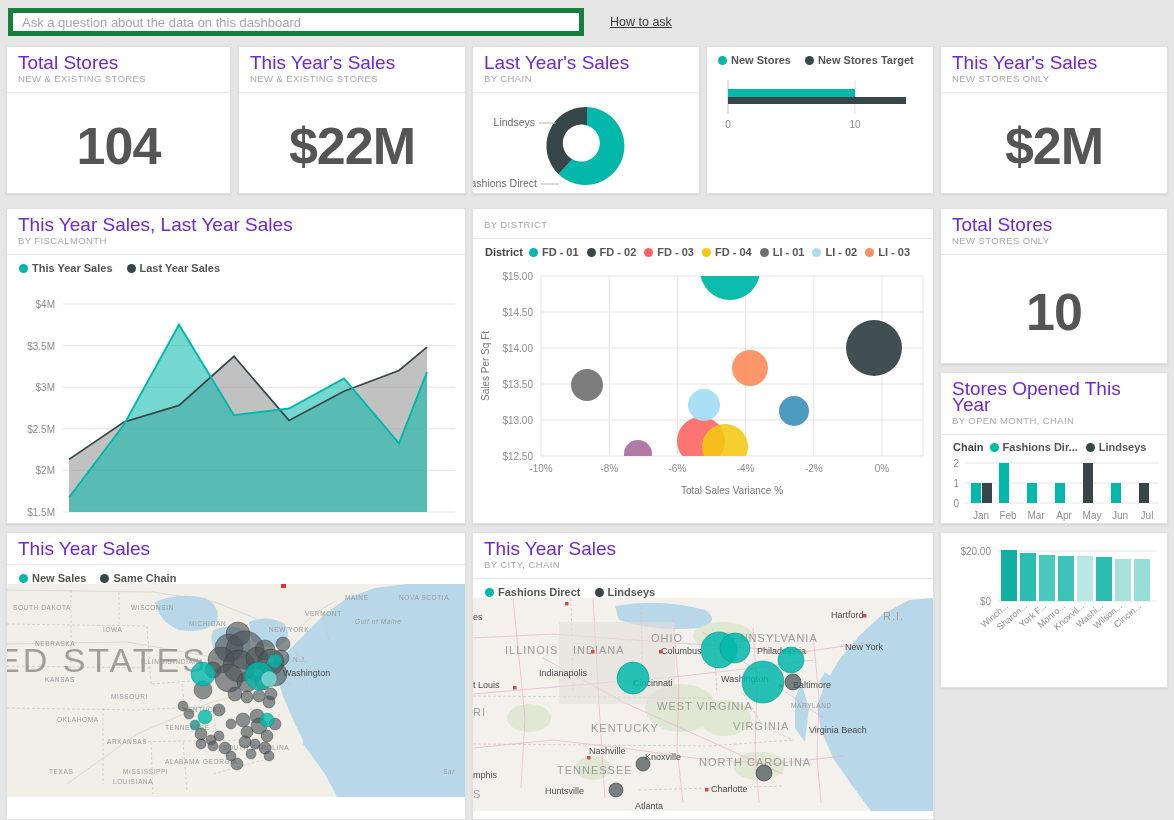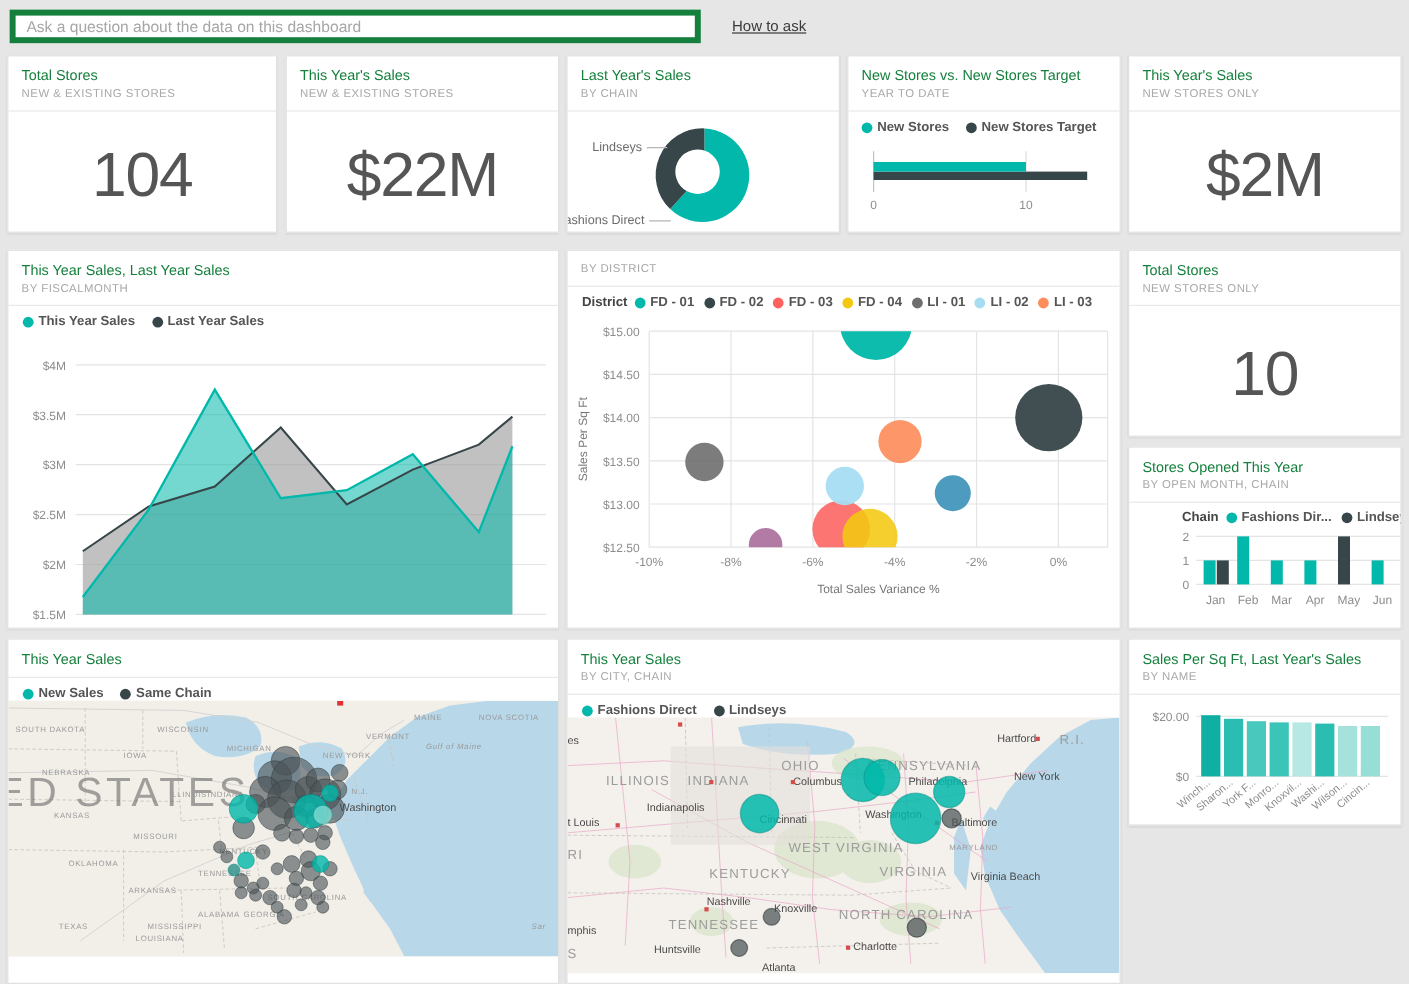--- a/index.html
+++ b/index.html
@@ -33,32 +33,32 @@
 
   
   .tile {
     position: absolute;
     background: #fff;
     border: 1px solid #e0e0e0;
     box-shadow: 0 1px 2px rgba(0,0,0,0.09);
     overflow: hidden;
   }
   .tile-head { padding: 8px 11px 7px 11px; border-bottom: 1px solid #e8e8e8; }
-  .tile-title { font-size: 12px; color: #15803d; line-height: 16px; }
+  .tile-title { font-size: 19px; color: #6d28d9; line-height: 16px; }
   .tile-sub {
     font-size: 9.5px; color: #a8a8a8; letter-spacing: 0.4px;
     text-transform: uppercase; line-height: 13px; margin-top: 1px;
   }
   .tile-body { position: relative; width: 100%; }
 
   
   .bignum {
     display: flex; align-items: center; justify-content: center;
     width: 100%; height: 100%;
-    font-size: 52px; color: #555; font-weight: 400;
+    font-size: 52px; color: #555; font-weight: 700;
     letter-spacing: -1px;
   }
 
   
   .legend {
     display: flex; align-items: center; gap: 6px;
     font-size: 11px; color: #555; padding: 7px 0 0 12px;
     flex-wrap: nowrap;
   }
   .legend .lg-item { display: flex; align-items: center; gap: 4px; margin-right: 8px; white-space: nowrap; font-weight: bold; }
@@ -139,24 +139,20 @@
 
       <line x1="66" y1="30" x2="83" y2="30" stroke="#b5b5b5" stroke-width="1"></line>
       <line x1="68" y1="91" x2="86" y2="91" stroke="#b5b5b5" stroke-width="1"></line>
       <text class="donut-lbl" x="62" y="33" text-anchor="end">Lindseys</text>
       <text class="donut-lbl" x="64" y="94" text-anchor="end">Fashions Direct</text>
     </svg>
   </div>
 </div>
 
 <div class="tile" style="left:706px; top:46px; width:228px; height:148px;">
-  <div class="tile-head">
-    <div class="tile-title">New Stores vs. New Stores Target</div>
-    <div class="tile-sub">YEAR TO DATE</div>
-  </div>
   <div class="tile-body" style="height:106px;">
     <div class="legend" style="padding-left:11px;">
       <span class="lg-item">
         <span class="dot" style="background:#01B8AA"></span>
         <span>New Stores</span>
       </span>
       <span class="lg-item">
         <span class="dot" style="background:#374649"></span>
         <span>New Stores Target</span>
       </span>
@@ -346,21 +342,21 @@
   <div class="tile-body" style="height:114px;">
     <div class="bignum">10</div>
   </div>
 </div>
 
 <div class="tile" style="left:940px; top:372px; width:228px; height:152px;">
   <div class="tile-head">
     <div class="tile-title">Stores Opened This Year</div>
     <div class="tile-sub">BY OPEN MONTH, CHAIN</div>
   </div>
-  <div class="tile-body" style="height:110px;padding-left:32px;">
+  <div class="tile-body" style="height:110px;">
     <div class="legend" style="gap:0; padding-top:6px;">
       <span class="lg-cap">Chain</span>
       <span class="lg-item">
         <span class="dot" style="background:#01B8AA"></span>
         <span>Fashions Dir...</span>
         </span>
       <span class="lg-item">
         <span class="dot" style="background:#374649"></span>
         <span>Lindseys</span>
         </span>
@@ -688,24 +684,20 @@
           <circle cx="170" cy="166" r="7"></circle>
           <circle cx="291" cy="175" r="8"></circle>
           <circle cx="143" cy="192" r="7"></circle>
         </g>
       </svg>
     </div>
   </div>
 </div>
 
 <div class="tile" style="left:940px; top:532px; width:228px; height:156px;">
-  <div class="tile-head">
-    <div class="tile-title">Sales Per Sq Ft, Last Year's Sales</div>
-    <div class="tile-sub">BY NAME</div>
-  </div>
   <div class="tile-body" style="height:114px;">
     <svg width="228" height="114">
 
       <g>
         <line class="gridline" x1="56" y1="18" x2="216" y2="18"></line>
         <line class="gridline" x1="56" y1="68" x2="216" y2="68" stroke="#bdbdbd"></line>
       </g>
       <g>
         <text class="axis-lbl" x="50" y="22" text-anchor="end">$20.00</text>
         <text class="axis-lbl" x="50" y="72" text-anchor="end">$0</text>

